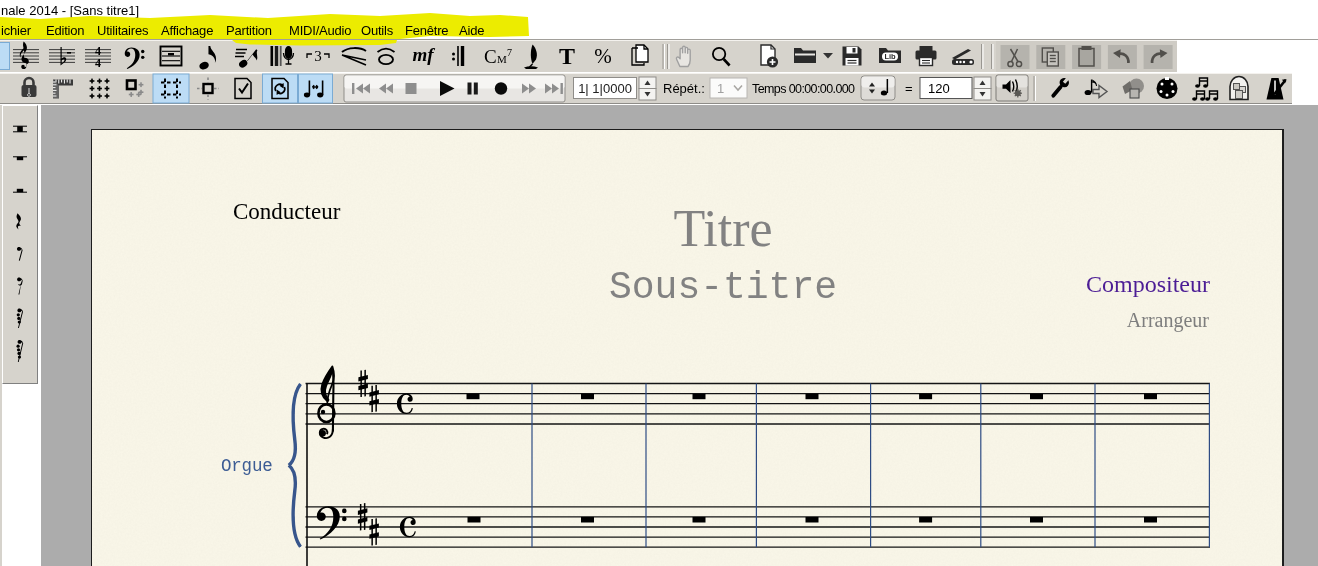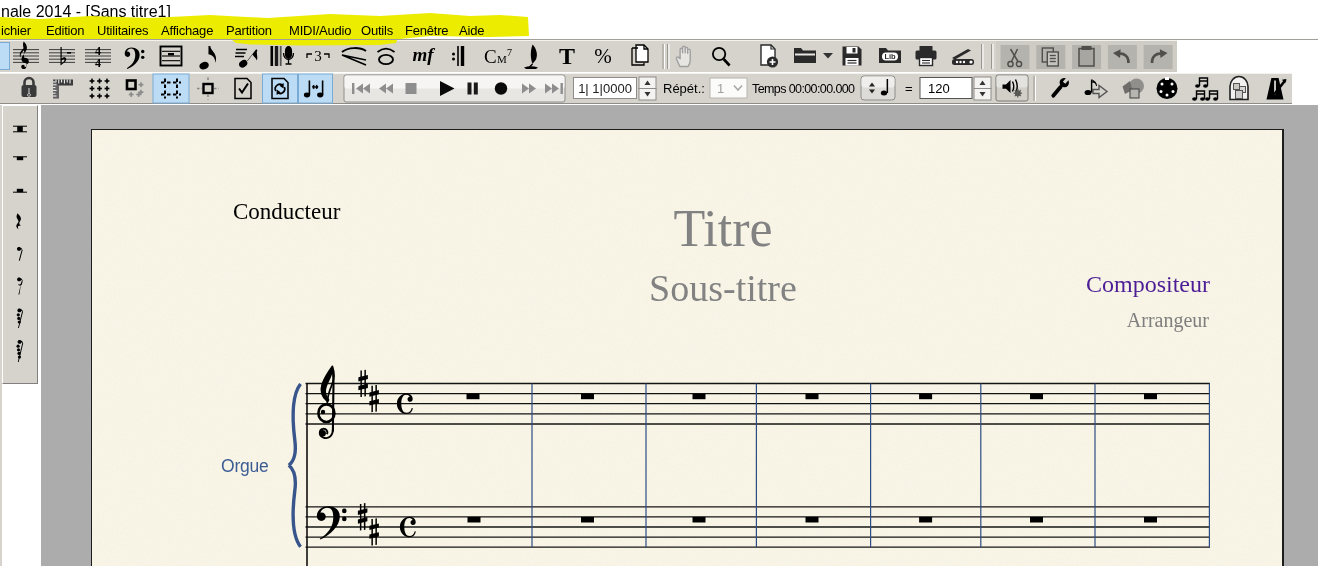--- a/index.html
+++ b/index.html
@@ -3,21 +3,21 @@
 *{margin:0;padding:0;box-sizing:border-box}
 html,body{width:1318px;height:566px;overflow:hidden}
 body{position:relative;font-family:"Liberation Sans",sans-serif;background:#fff}
 .abs{position:absolute}
 .menu{position:absolute;top:23px;font-size:13px;letter-spacing:-0.2px;color:#000;white-space:pre}
 .tb{position:absolute;background:#d6d3cc}
 .sep{position:absolute;width:2px;border-left:1px solid #9a9792;border-right:1px solid #fff}
 </style></head>
 <body>
 
-<div class="abs" style="left:1px;top:3px;font-size:16px;color:#000">nale 2014 - [Sans titre1]</div>
+<div class="abs" style="left:1px;top:3px;font-size:13px;color:#000">nale 2014 - [Sans titre1]</div>
 
 <svg class="abs" style="left:0;top:0" width="560" height="50" viewBox="0 0 560 50">
 <polygon fill="#ecec00" points="0,17 40,19 90,16 150,18 210,15 268,18 330,14 380,16 430,13 470,16 500,15 528,17 529,36 490,37 430,36 400,39 397,44 330,45 260,44 240,43 232,40 180,40 120,39 60,40 0,40"></polygon>
 </svg>
 
 <div class="menu" style="left:1px">ichier</div>
 <div class="menu" style="left:46px">Edition</div>
 <div class="menu" style="left:97px">Utilitaires</div>
 <div class="menu" style="left:161px">Affichage</div>
 <div class="menu" style="left:226px">Partition</div>
@@ -47,24 +47,24 @@
 <svg class="abs" style="left:92px;top:130px;opacity:0.05" width="1191" height="436">
     <filter id="nz">
       <feTurbulence type="fractalNoise" baseFrequency="0.55" numOctaves="2"></feTurbulence>
       <feColorMatrix type="matrix" values="0 0 0 0 0.3  0 0 0 0 0.3  0 0 0 0 0.25  0 0 0 1 0"></feColorMatrix>
     </filter>
     <rect width="1191" height="436" filter="url(#nz)"></rect>
   </svg>
 
 <div class="abs" style="left:233px;top:199px;font-family:'Liberation Serif',serif;font-size:23px;color:#000">Conducteur</div>
 <div class="abs" style="left:723px;top:199px;width:0;overflow:visible;text-align:center"><span style="display:inline-block;white-space:nowrap;transform:translateX(-50%);font-family:'Liberation Serif',serif;font-size:52px;color:#828282">Titre</span></div>
-<div class="abs" style="left:723px;top:266px;width:0"><span style="display:inline-block;white-space:nowrap;transform:translateX(-50%);font-family:Liberation Serif, serif;font-size:38px;color:#828282">Sous-titre</span></div>
+<div class="abs" style="left:723px;top:266px;width:0"><span style="display:inline-block;white-space:nowrap;transform:translateX(-50%);font-family:Liberation Mono, monospace;font-size:38px;color:#828282">Sous-titre</span></div>
 <div class="abs" style="left:1210px;top:271px;width:0"><span style="display:inline-block;white-space:nowrap;transform:translateX(-100%);font-family:'Liberation Serif',serif;font-size:24px;color:#4c1d95">Compositeur</span></div>
 <div class="abs" style="left:1209px;top:309px;width:0"><span style="display:inline-block;white-space:nowrap;transform:translateX(-100%);font-family:'Liberation Serif',serif;font-size:20px;color:#7e7e7e">Arrangeur</span></div>
-<div class="abs" style="left:221px;top:456px;font-family:Liberation Sans, sans-serif;font-size:17.5px;letter-spacing:-0.2px;color:#3c5c94">Orgue</div>
+<div class="abs" style="left:221px;top:456px;font-family:Liberation Mono, monospace;font-size:17.5px;letter-spacing:-0.2px;color:#3c5c94">Orgue</div>
 
 <svg id="score" class="abs" style="left:0;top:0" width="1318" height="566" viewBox="0 0 1318 566">
 <defs>
 <g id="sharp">
   <path d="M-2.6,-13 L-1.1,-13 L-1.1,13.4 L-2.6,13.6 Z" fill="#000"></path>
   <path d="M1.4,-13.6 L2.9,-13.8 L2.9,12.8 L1.4,13 Z" fill="#000"></path>
   <path d="M-4.6,-6.2 L4.9,-8.6 L4.9,-4.4 L-4.6,-2 Z" fill="#000"></path>
   <path d="M-4.6,2.6 L4.9,0.2 L4.9,4.4 L-4.6,6.8 Z" fill="#000"></path>
 </g>
 <g id="ctime">

